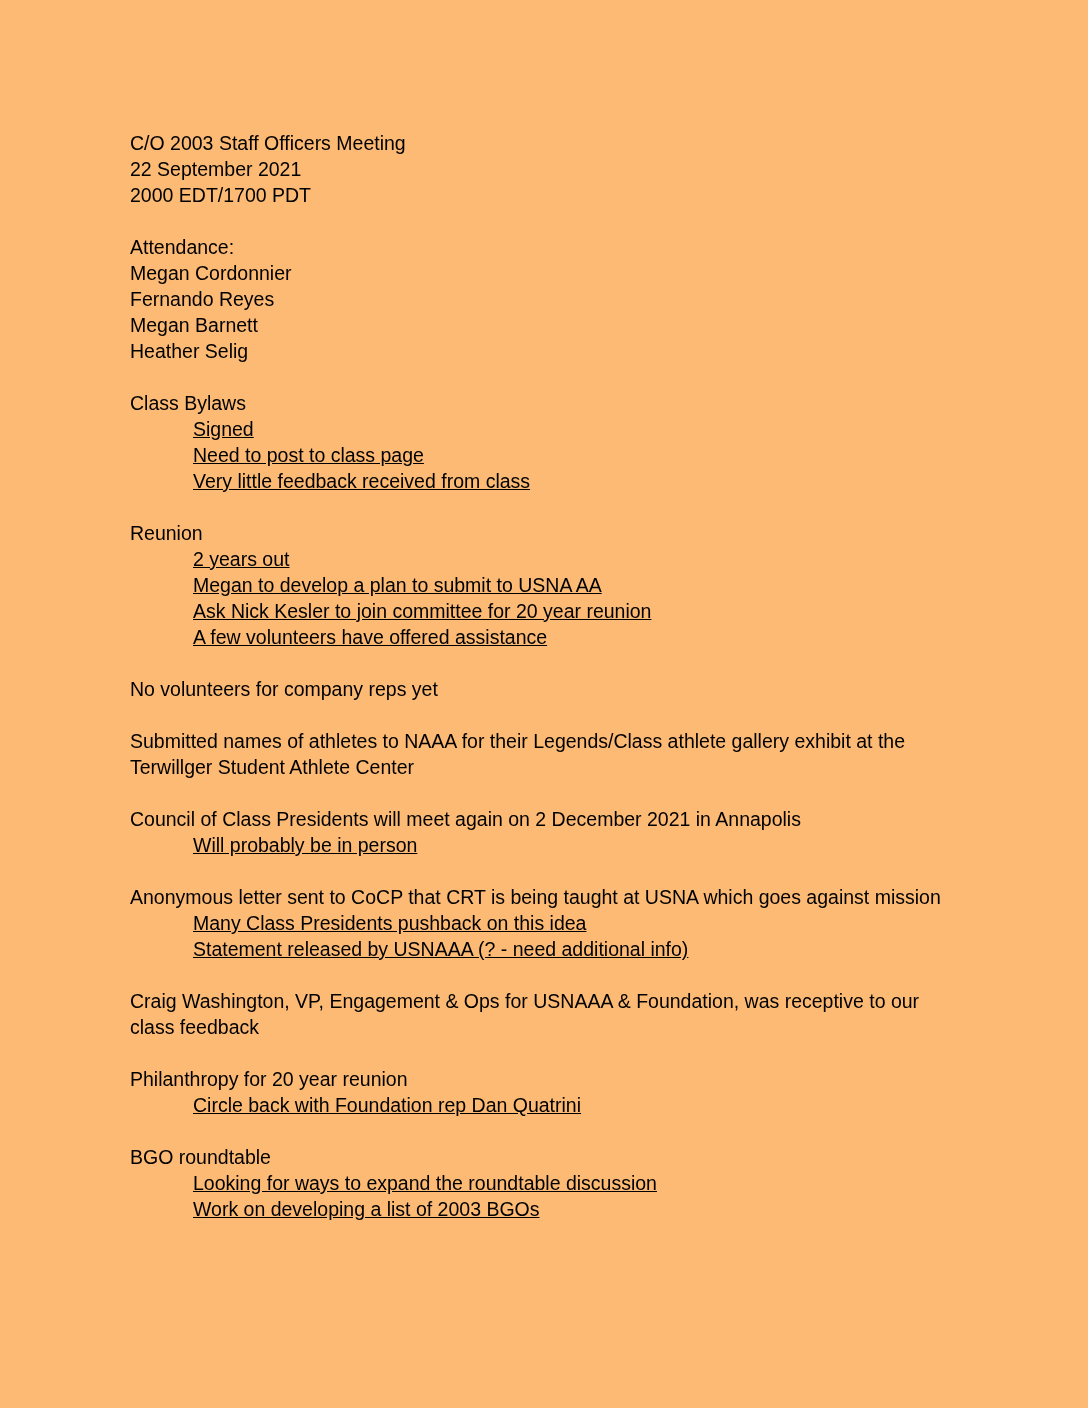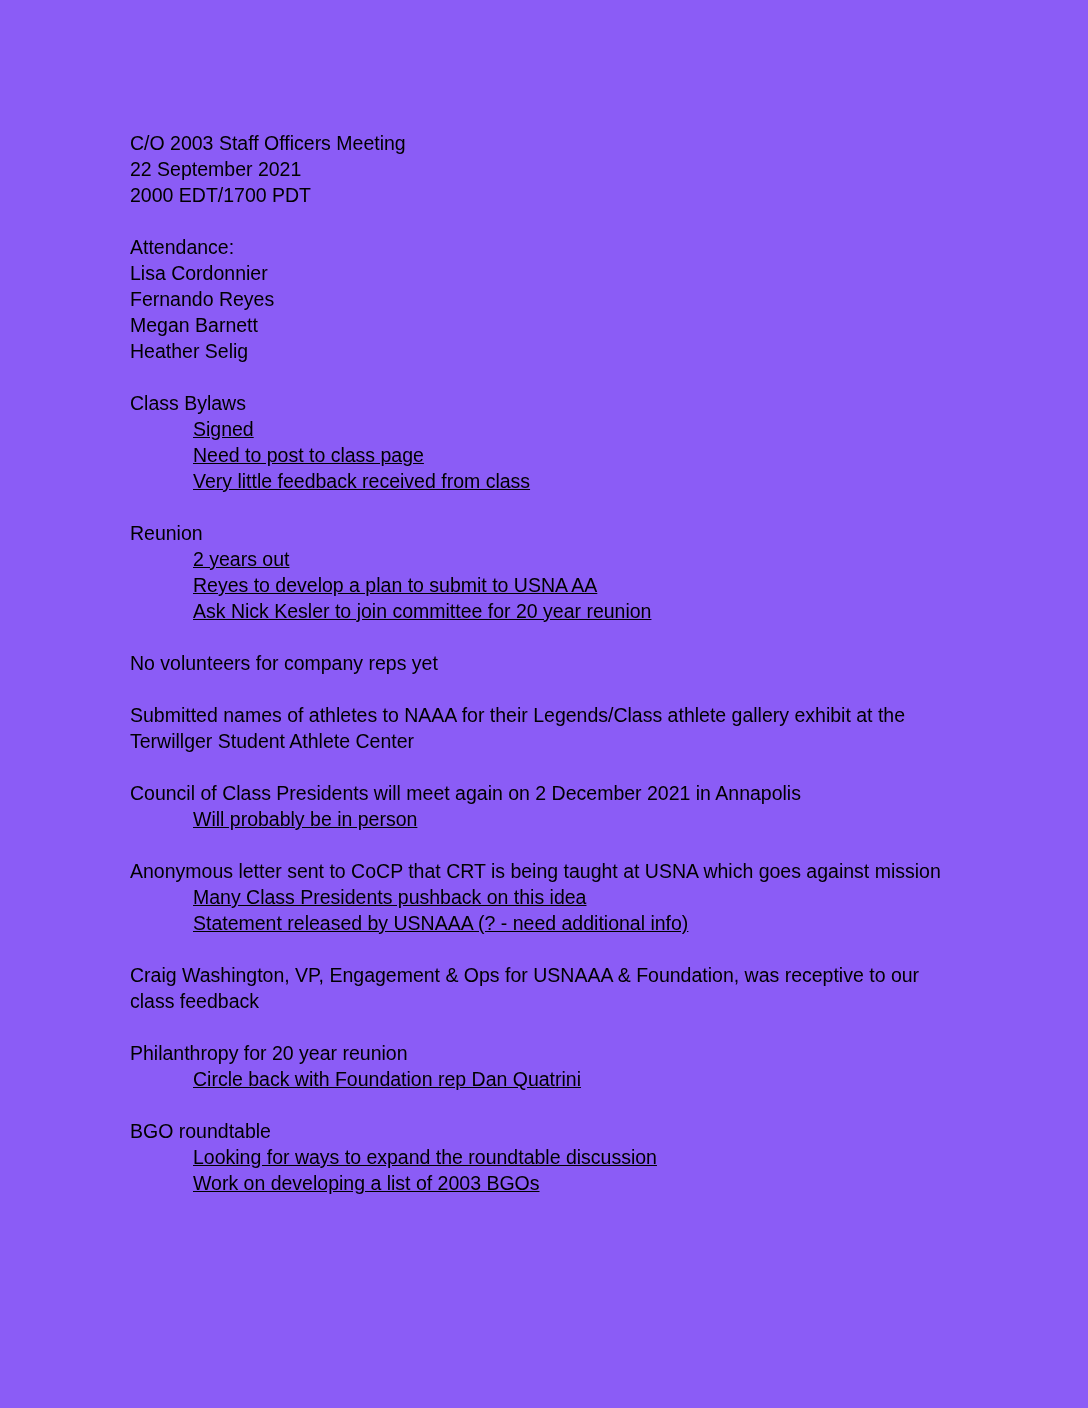--- a/index.html
+++ b/index.html
@@ -4,21 +4,21 @@
 <style>
   html, body {
     margin: 0;
     padding: 0;
     background: #ffffff;
   }
   .page {
     position: relative;
     width: 1088px;
     height: 1408px;
-    background: #8b5cf6;
+    background: #fdba74;
     overflow: hidden;
   }
   .content {
     position: absolute;
     left: 130px;
     top: 130px;
     width: 828px;
     font-family: "Liberation Sans", sans-serif;
     font-size: 19.5px;
     line-height: 26px;
@@ -46,38 +46,39 @@
   <div class="content">
 
     <div class="para">
       <div class="line">C/O 2003 Staff Officers Meeting</div>
       <div class="line">22 September 2021</div>
       <div class="line">2000 EDT/1700 PDT</div>
     </div>
 
     <div class="para">
       <div class="line">Attendance:</div>
-      <div class="line">Lisa Cordonnier</div>
+      <div class="line">Megan Cordonnier</div>
       <div class="line">Fernando Reyes</div>
       <div class="line">Megan Barnett</div>
       <div class="line">Heather Selig</div>
     </div>
 
     <div class="para">
       <div class="line">Class Bylaws</div>
       <div class="line indent">Signed</div>
       <div class="line indent">Need to post to class page</div>
       <div class="line indent">Very little feedback received from class</div>
     </div>
 
     <div class="para">
       <div class="line">Reunion</div>
       <div class="line indent">2 years out</div>
-      <div class="line indent">Reyes to develop a plan to submit to USNA AA</div>
+      <div class="line indent">Megan to develop a plan to submit to USNA AA</div>
       <div class="line indent">Ask Nick Kesler to join committee for 20 year reunion</div>
+      <div class="line indent">A few volunteers have offered assistance</div>
     </div>
 
     <div class="para">
       <div class="line">No volunteers for company reps yet</div>
     </div>
 
     <div class="para">
       <div class="line">Submitted names of athletes to NAAA for their Legends/Class athlete gallery exhibit at the Terwillger Student Athlete Center</div>
     </div>
 

